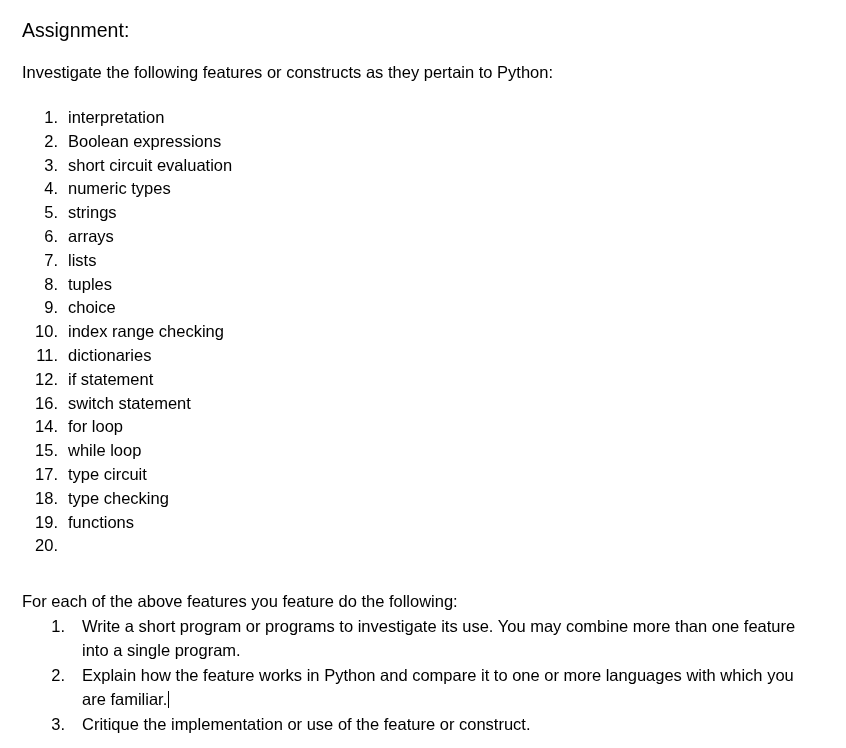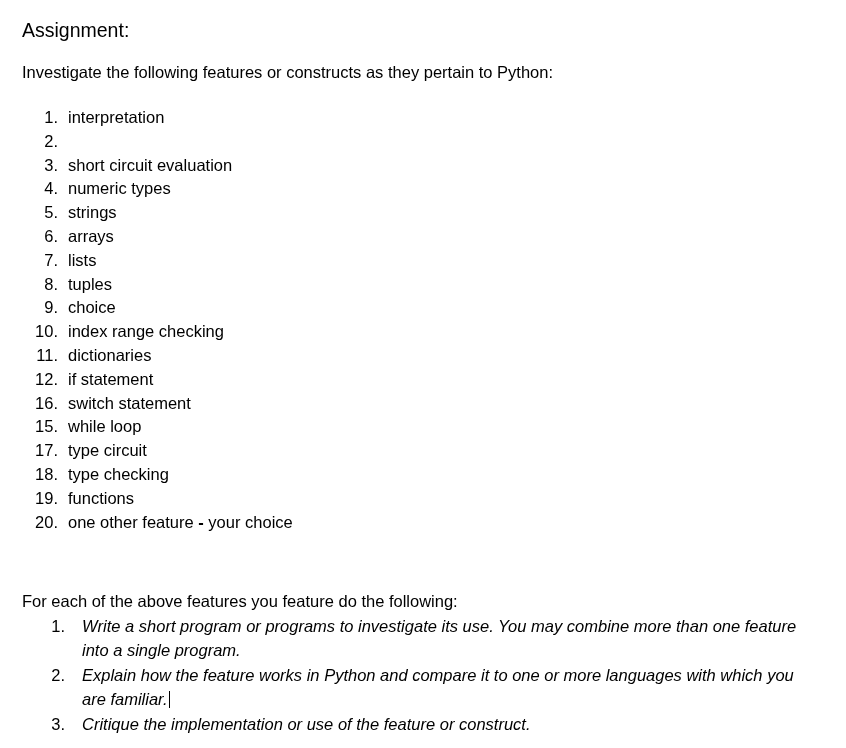--- a/index.html
+++ b/index.html
@@ -105,21 +105,20 @@
   .task-list .num {
     width: 60px;
     flex: 0 0 60px;
     text-align: right;
     padding-right: 17px;
     box-sizing: border-box;
   }
   .task-list .txt {
     flex: 1 1 auto;
     max-width: 725px;
-    font-style: italic;
   }
 
   .caret {
     display: inline-block;
     width: 1px;
     height: 17px;
     background: #000000;
     vertical-align: -3px;
     margin-left: 1px;
   }
@@ -133,20 +132,21 @@
 
   <div class="intro-para">Investigate the following features or constructs as they pertain to Python:</div>
 
   <ul class="feature-list" id="feature-list">
       <li class="li-row">
         <span class="num">1.</span>
         <span class="txt">interpretation</span>
       </li>
       <li class="li-row">
         <span class="num">2.</span>
+        <span class="txt">Boolean expressions</span>
       </li>
       <li class="li-row">
         <span class="num">3.</span>
         <span class="txt">short circuit evaluation</span>
       </li>
       <li class="li-row">
         <span class="num">4.</span>
         <span class="txt">numeric types</span>
       </li>
       <li class="li-row">
@@ -179,38 +179,41 @@
       </li>
       <li class="li-row">
         <span class="num">12.</span>
         <span class="txt">if statement</span>
       </li>
       <li class="li-row">
         <span class="num">16.</span>
         <span class="txt">switch statement</span>
       </li>
       <li class="li-row">
+        <span class="num">14.</span>
+        <span class="txt">for loop</span>
+      </li>
+      <li class="li-row">
         <span class="num">15.</span>
         <span class="txt">while loop</span>
       </li>
       <li class="li-row">
         <span class="num">17.</span>
         <span class="txt">type circuit</span>
       </li>
       <li class="li-row">
         <span class="num">18.</span>
         <span class="txt">type checking</span>
       </li>
       <li class="li-row">
         <span class="num">19.</span>
         <span class="txt">functions</span>
       </li>
       <li class="li-row">
         <span class="num">20.</span>
-        <span class="txt"><span>one other feature </span><span class="dash-bold">-</span><span> your choice</span></span>
       </li>
     </ul>
 
   <div class="second-intro">For each of the above features you feature do the following:</div>
 
   <ul class="task-list" id="task-list">
       <li class="li-row">
         <span class="num">1.</span>
         <span class="txt"><span>Write a short program or programs to investigate its use. You may combine more than one feature into a single program.</span></span>
       </li>

